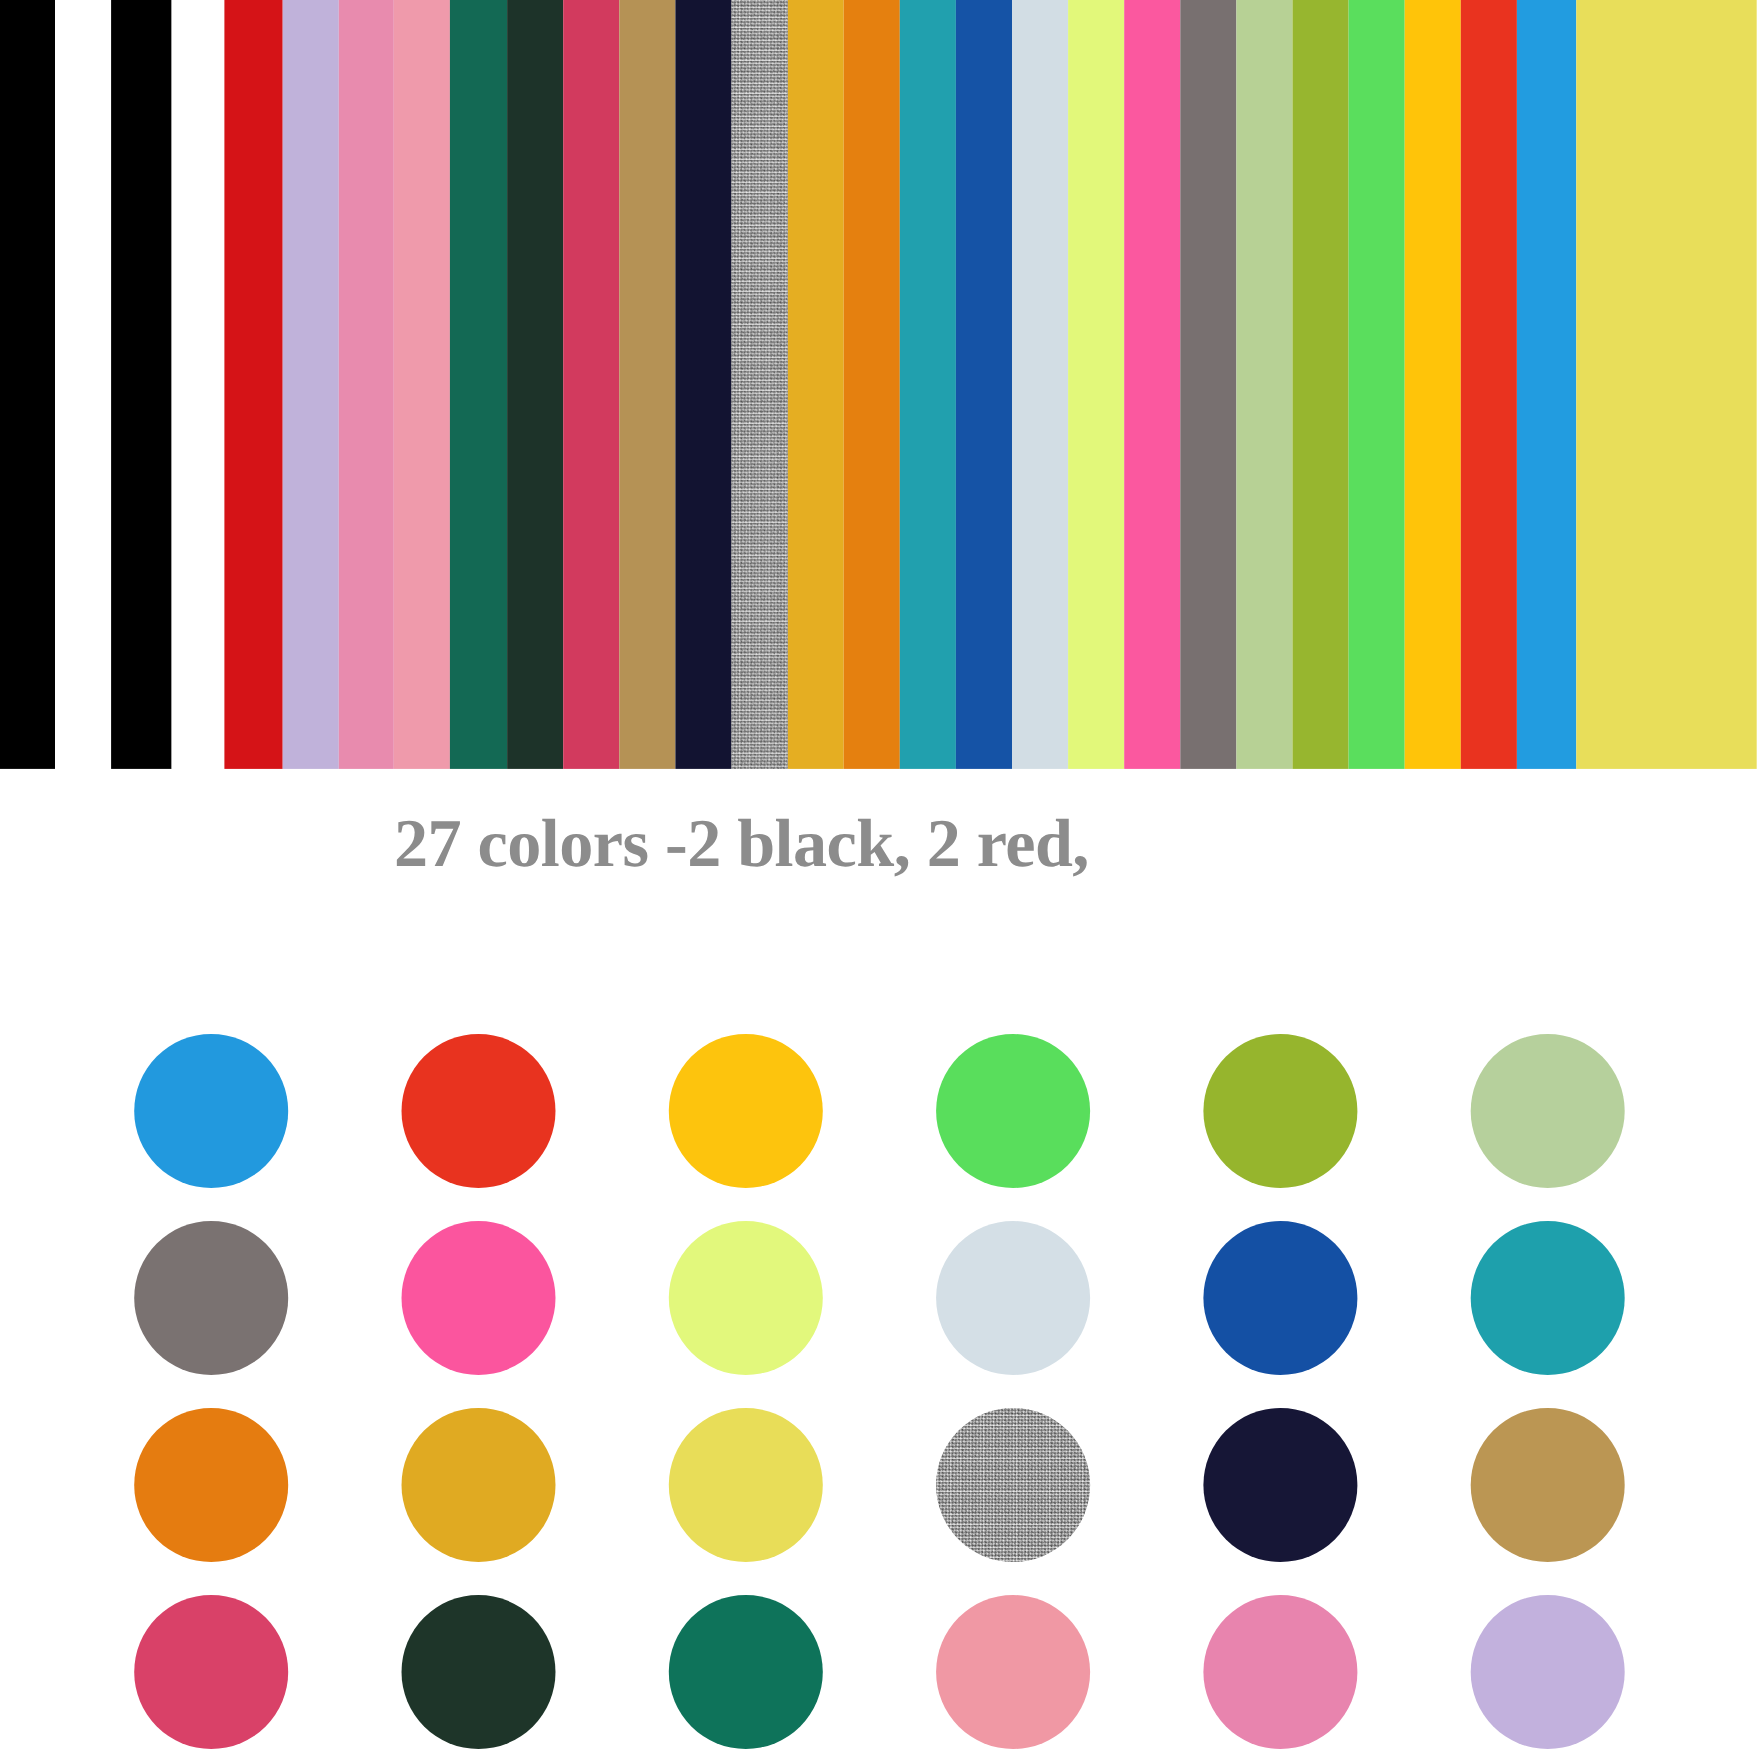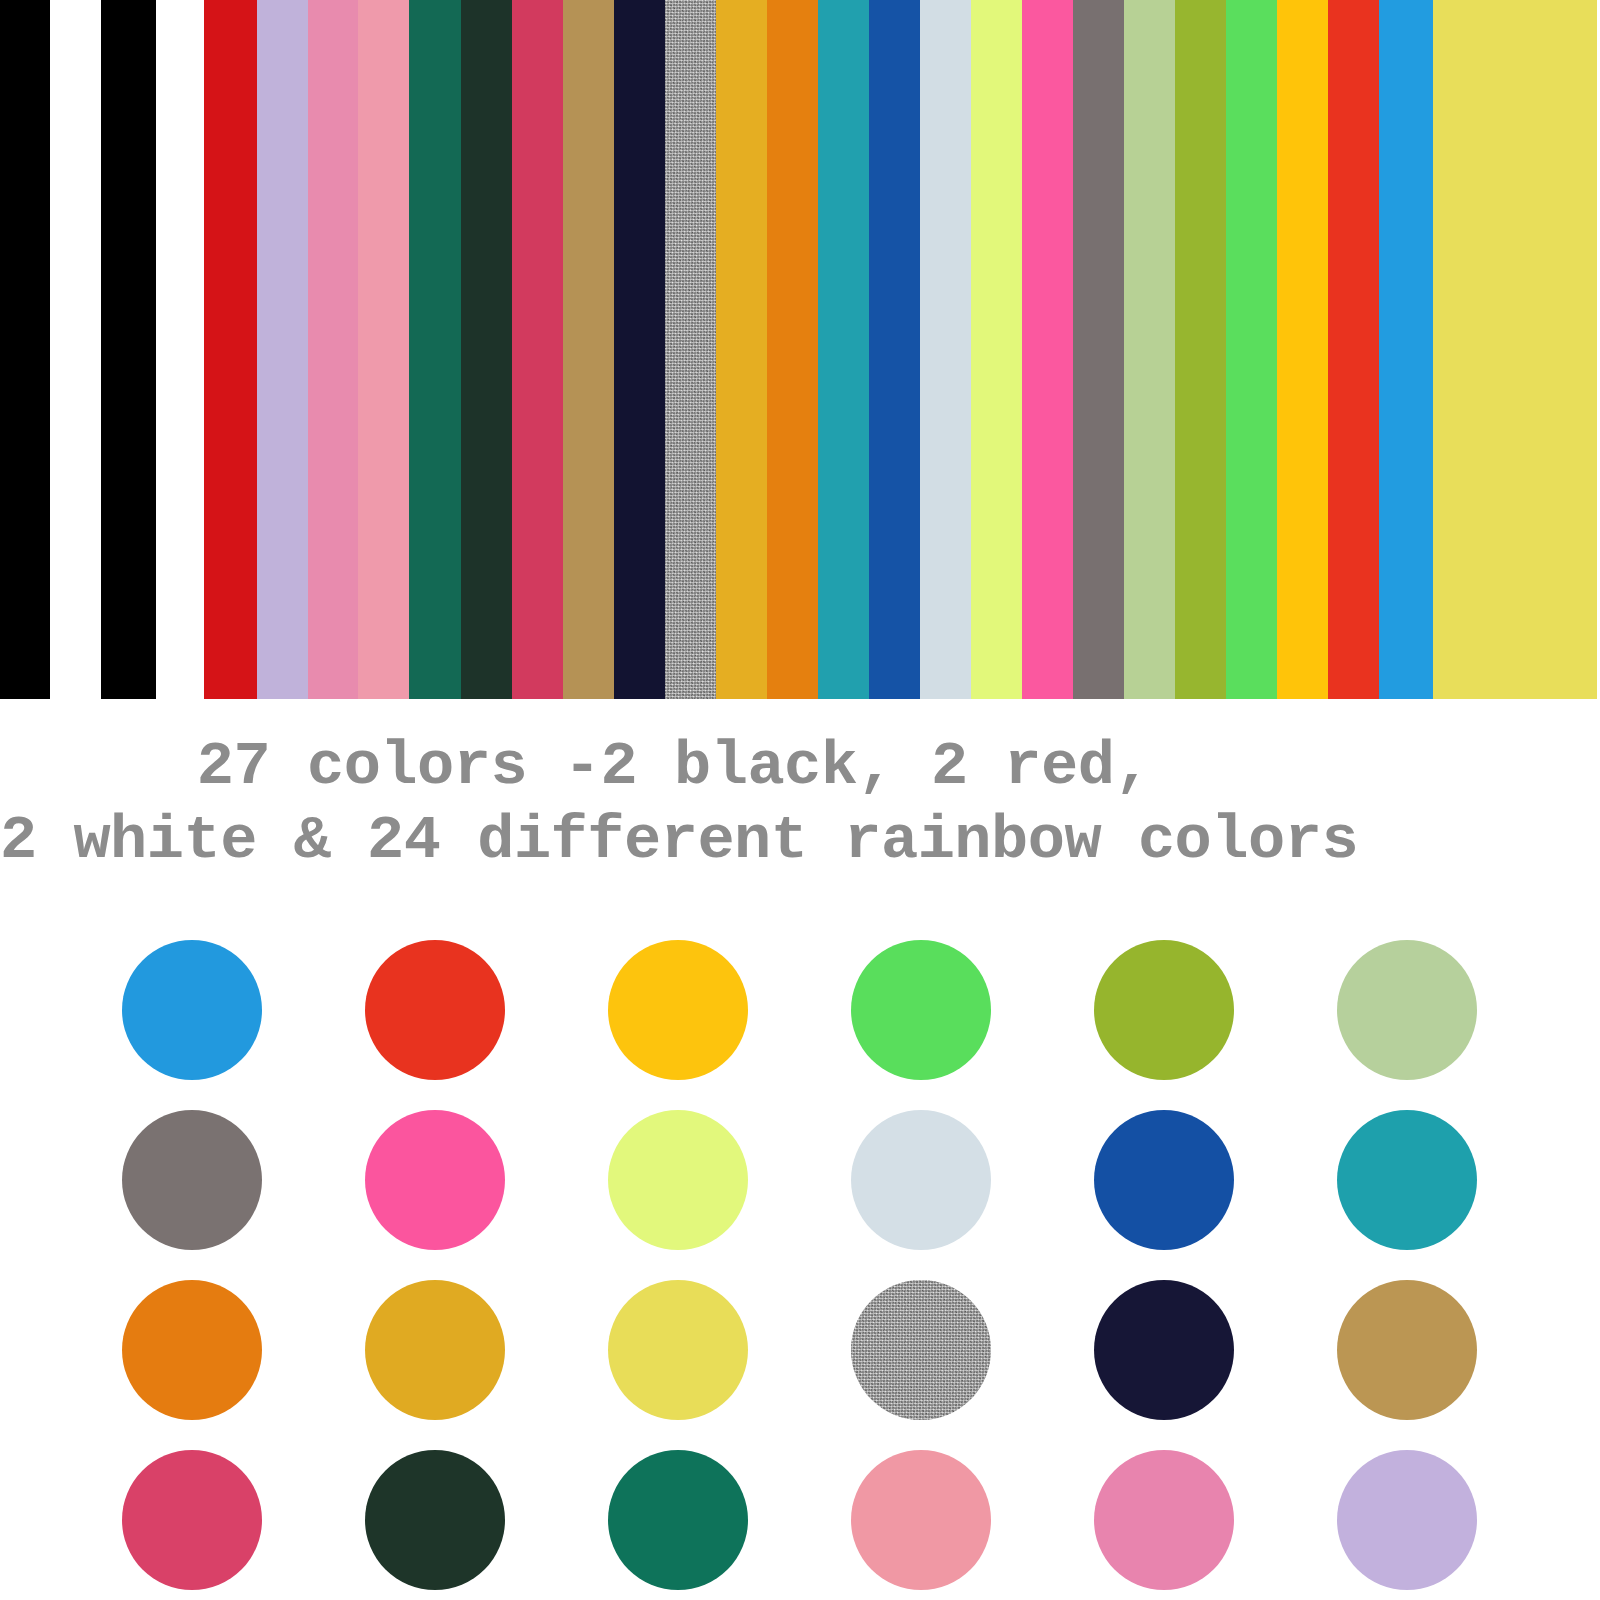--- a/index.html
+++ b/index.html
@@ -54,21 +54,21 @@
     position: absolute;
     left: 0;
     top: 730px;
     width: 1348px;
     text-align: center;
     color: #8c8c8c;
     font-size: 62px;
     line-height: 74px;
     font-weight: 600;
     letter-spacing: -0.5px;
-    font-family: Liberation Mono, monospace;
+    font-family: Liberation Serif, serif;
   }
   #caption .cap-line {
     display: block;
     white-space: nowrap;
   }
 
   
   #swatch-grid {
     position: absolute;
     left: 122px;
@@ -118,21 +118,20 @@
     <div class="stripe" style="width: 51px; background: rgb(151, 182, 47);"></div>
     <div class="stripe" style="width: 51px; background: rgb(90, 222, 93);"></div>
     <div class="stripe" style="width: 51px; background: rgb(255, 196, 9);"></div>
     <div class="stripe" style="width: 51px; background: rgb(233, 51, 31);"></div>
     <div class="stripe" style="width: 54px; background: rgb(34, 156, 224);"></div>
     <div class="stripe" style="width: 164px; background: rgb(232, 222, 90);"></div>
   </div>
 
 <div id="caption">
   <span class="cap-line">27 colors -2 black, 2 red,</span>
-  <span class="cap-line">2 white &amp; 24 different rainbow colors</span>
 </div>
 
 <div id="swatch-grid">
     <div class="swatch" style="background: rgb(34, 153, 222); width: 140px; height: 140px;"></div>
     <div class="swatch" style="background: rgb(232, 51, 31); width: 140px; height: 140px;"></div>
     <div class="swatch" style="background: rgb(253, 196, 13); width: 140px; height: 140px;"></div>
     <div class="swatch" style="background: rgb(89, 222, 92); width: 140px; height: 140px;"></div>
     <div class="swatch" style="background: rgb(150, 181, 45); width: 140px; height: 140px;"></div>
     <div class="swatch" style="background: rgb(182, 208, 156); width: 140px; height: 140px;"></div>
     <div class="swatch" style="background: rgb(122, 114, 113); width: 140px; height: 140px;"></div>

